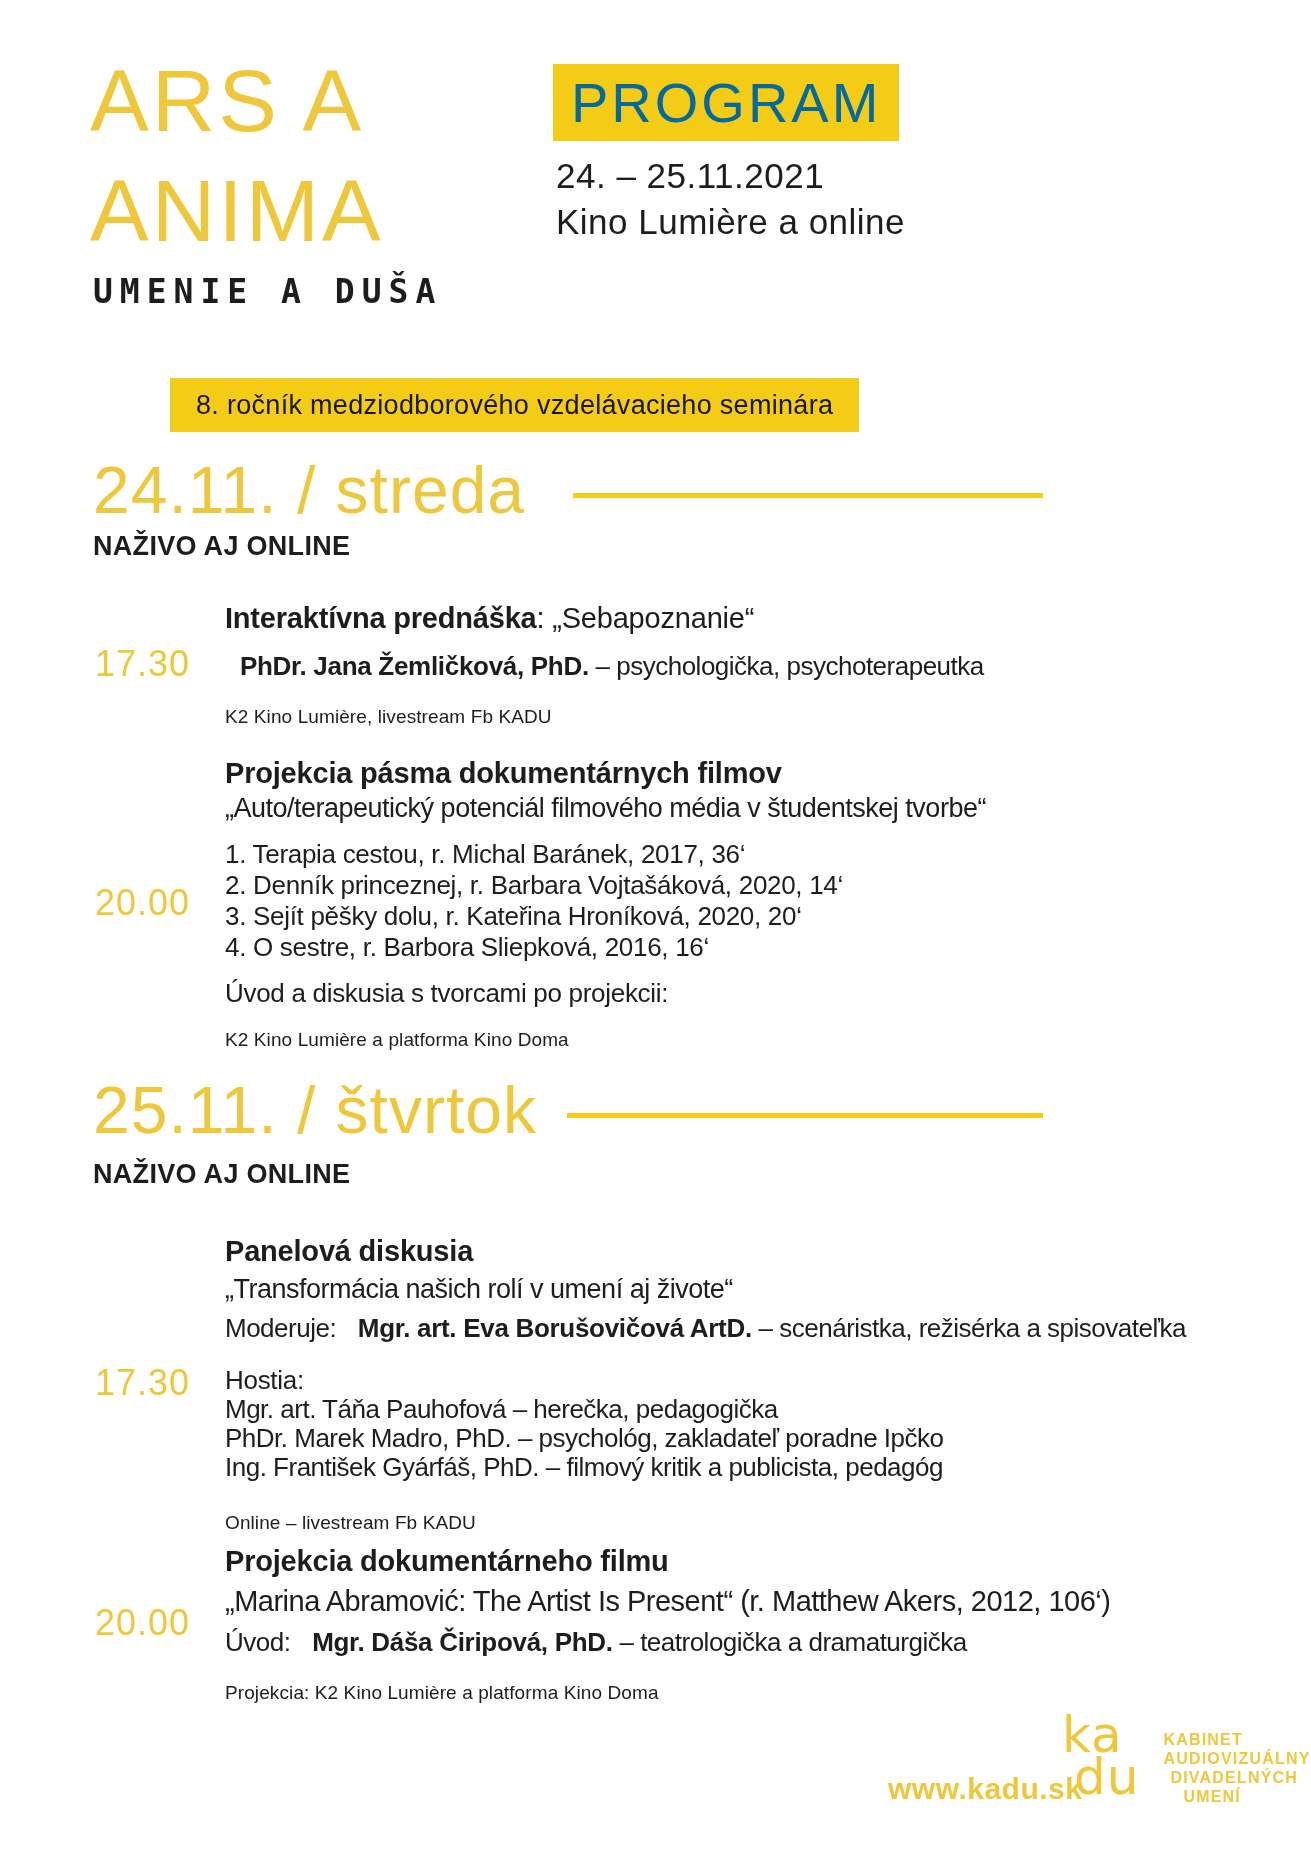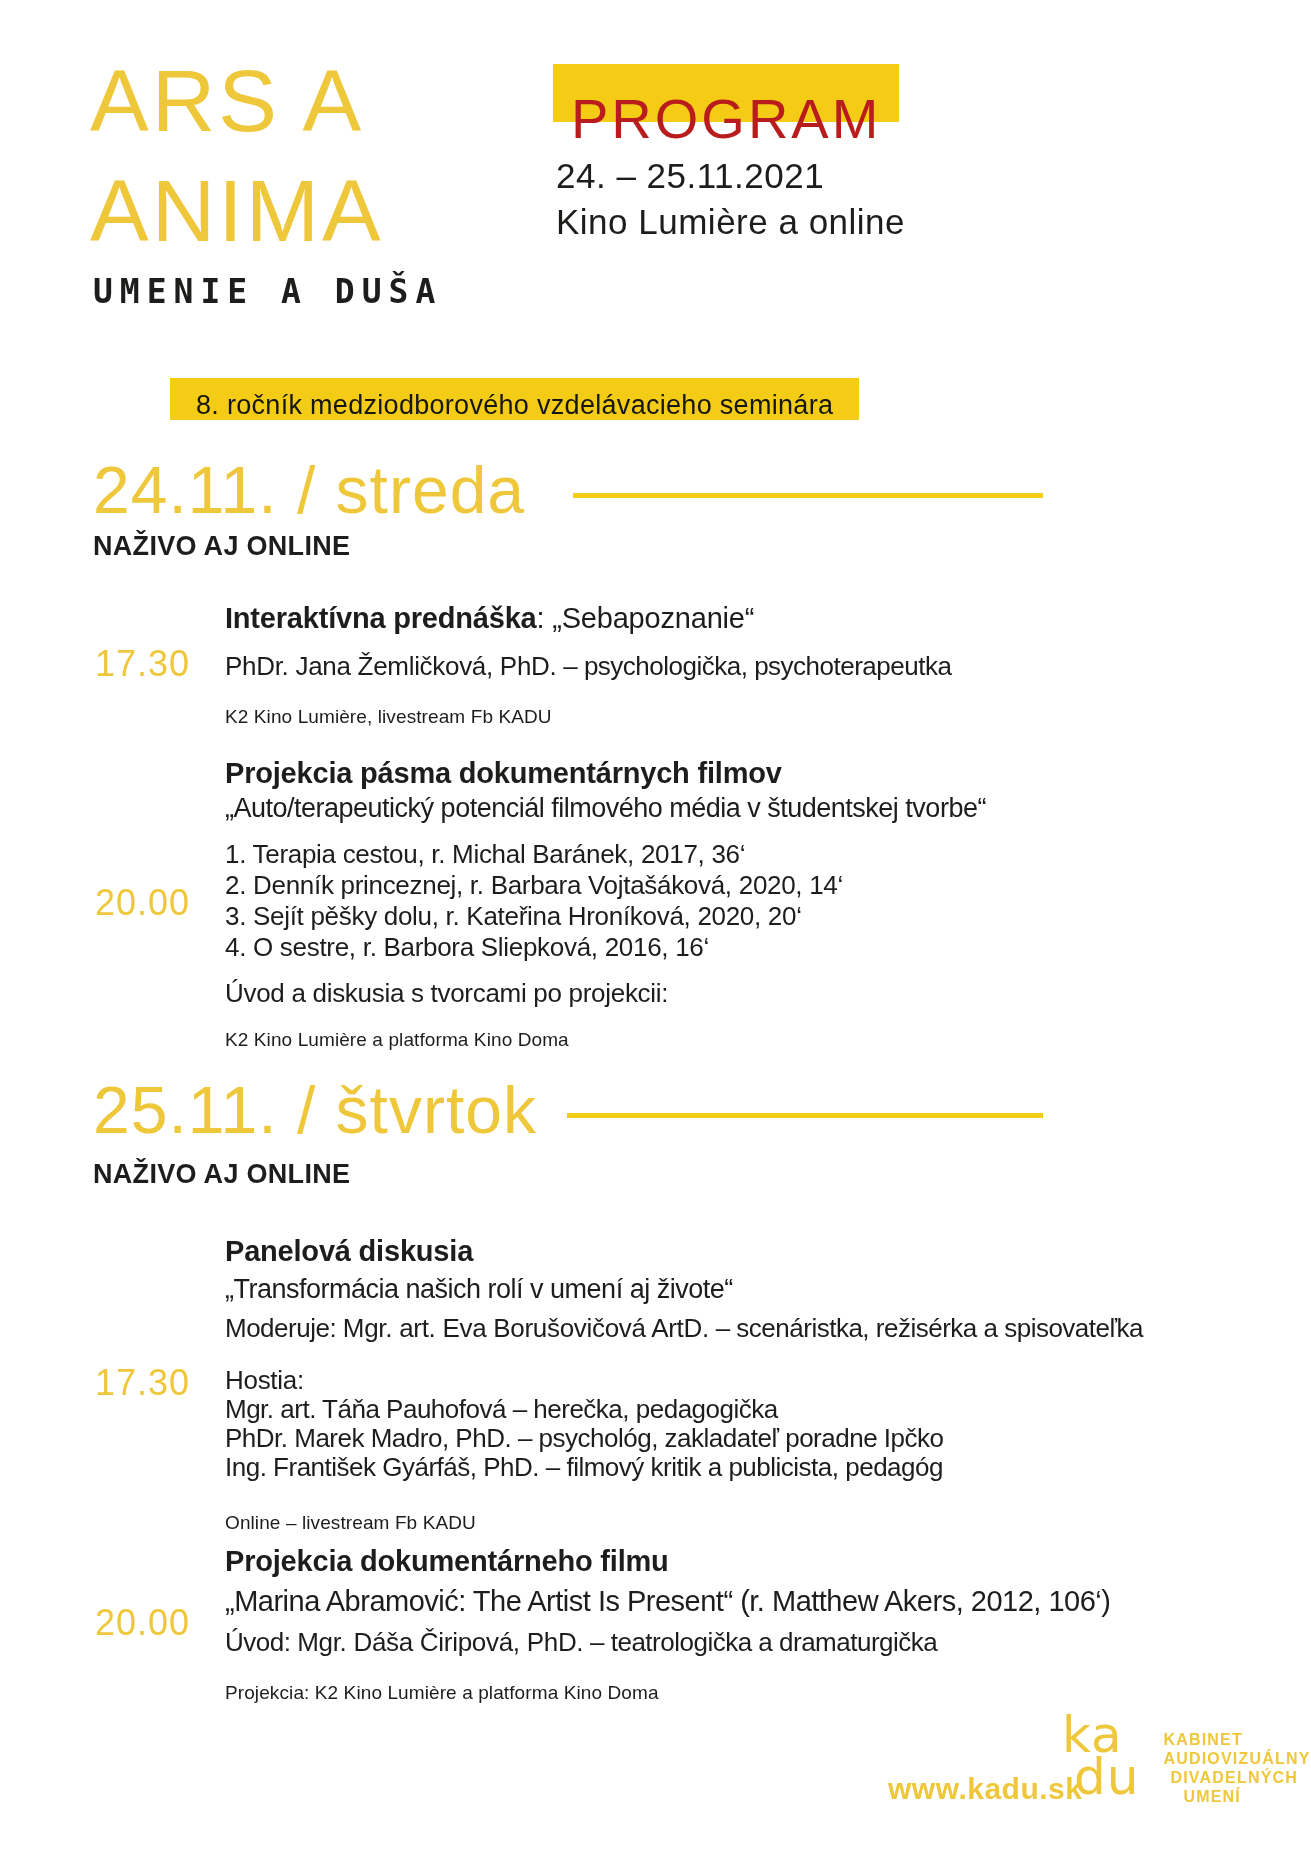--- a/index.html
+++ b/index.html
@@ -24,31 +24,31 @@
     letter-spacing:3px;color:var(--yellow-text);
   }
   .brand-sub{
     position:absolute;left:93px;top:272px;
     font-family:"DejaVu Sans Mono", monospace;
     font-size:33px;letter-spacing:7px;font-weight:700;
     color:var(--ink);
   }
   .program-box{
     position:absolute;left:553px;top:64px;
-    background:var(--yellow-fill);color:#b91c1c;
-    font-size:56px;line-height:77px;height:58px;
-    padding:16px 18px;letter-spacing:3px;font-weight:400;
+    background:var(--yellow-fill);color:#0369a1;
+    font-size:56px;line-height:77px;height:77px;
+    padding:0 18px;letter-spacing:3px;font-weight:400;
   }
   .header-dates{
     position:absolute;left:556px;top:153px;
     font-size:35px;line-height:46px;letter-spacing:0.5px;
   }
   .banner{
     position:absolute;left:170px;top:378px;
-    background:var(--yellow-fill);height:42px;line-height:54px;
+    background:var(--yellow-fill);height:54px;line-height:54px;
     padding:0 26px;font-size:27px;color:#161613;letter-spacing:0.3px;
   }
   
   .day-heading{
     position:absolute;left:93px;width:950px;
     display:flex;align-items:center;
     color:var(--yellow-text);font-size:66px;font-weight:400;letter-spacing:1px;
     white-space:nowrap;
   }
   .day-heading .rule{
@@ -72,21 +72,21 @@
   .event .time{
     width:130px;flex-shrink:0;
     color:var(--yellow-text);font-size:36px;font-weight:400;letter-spacing:1px;
   }
   .event .content{width:1070px;}
   .content p{white-space:nowrap;}
   .title-line{font-size:29px;line-height:36px;letter-spacing:-0.2px;}
   .title-line .b{font-weight:700;}
   .subtitle-line{font-size:27px;line-height:34px;letter-spacing:-0.5px;}
   .person-line{font-size:26px;line-height:32px;letter-spacing:-0.5px;}
-  .person-line .b{font-weight:400;letter-spacing:-0.3px;}
+  .person-line .b{font-weight:700;letter-spacing:-0.3px;margin-left:15px;}
   .film-list{margin-top:14px;}
   .film-list p{font-size:26px;line-height:31px;letter-spacing:-0.3px;}
   .intro-line{font-size:26px;line-height:32px;letter-spacing:-0.3px;margin-top:14px;}
   .guests-label{font-size:26px;line-height:29px;letter-spacing:-0.3px;margin-top:18px;}
   .guest-list p{font-size:26px;line-height:29px;letter-spacing:-0.5px;}
   .venue-line{font-size:19px;letter-spacing:0.1px;}
   .mt14{margin-top:14px;} .mt20{margin-top:20px;} .mt24{margin-top:24px;}
   .mt26{margin-top:20px;} .mt30{margin-top:30px;}
   .lh38{line-height:38px;} .lh40{line-height:40px;} .lh42{line-height:42px;}
   

